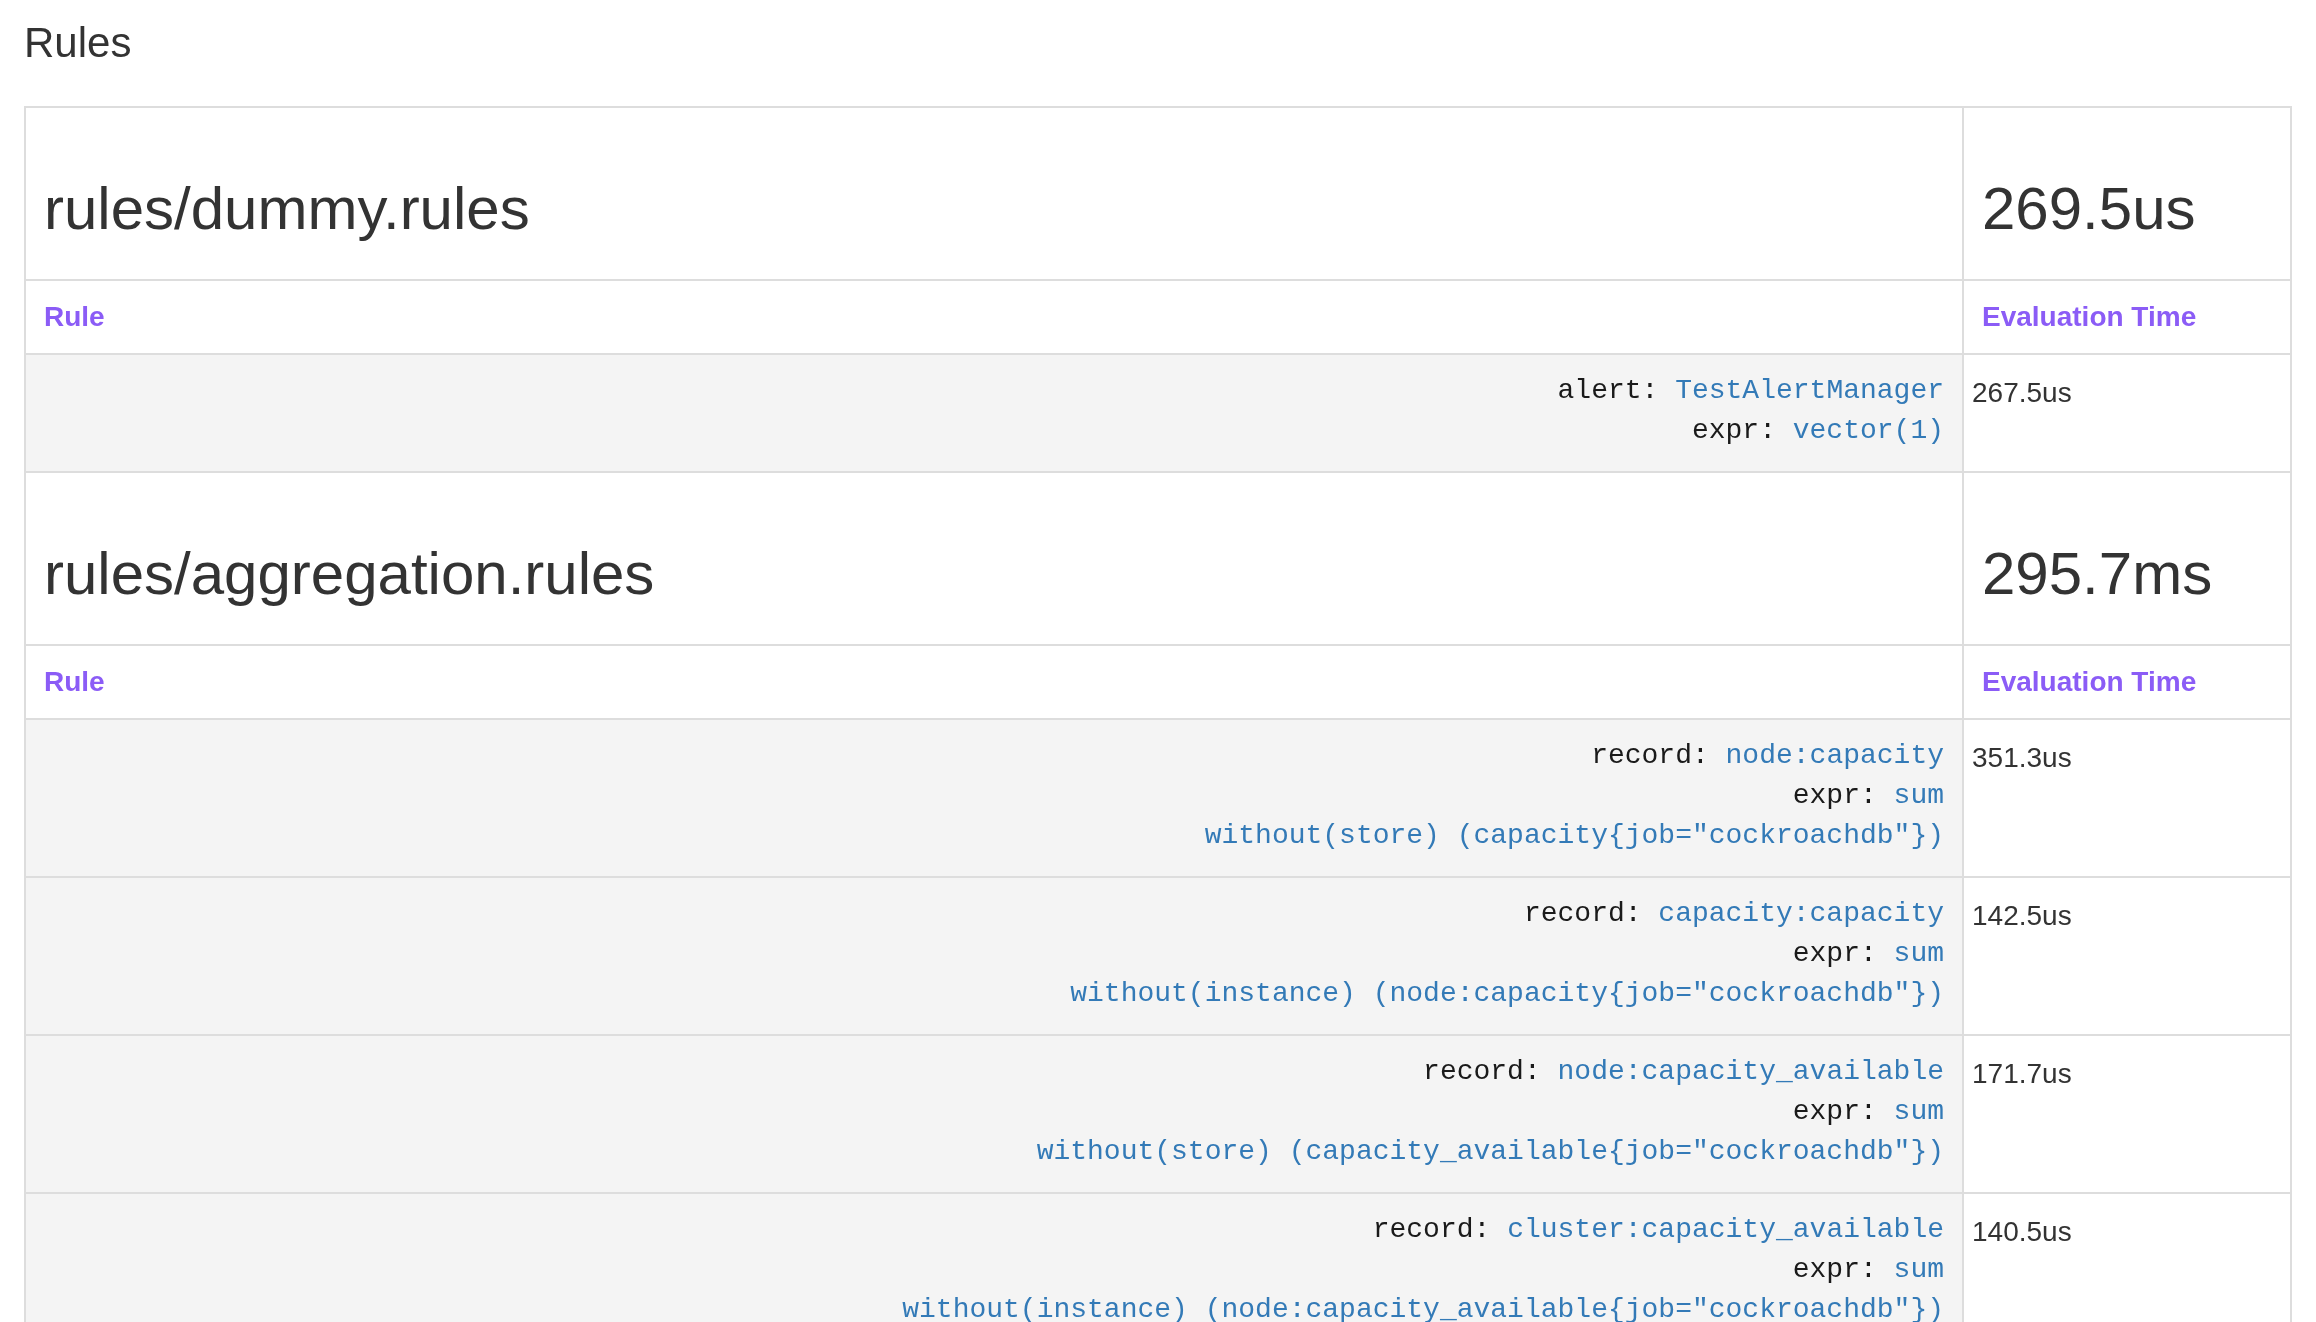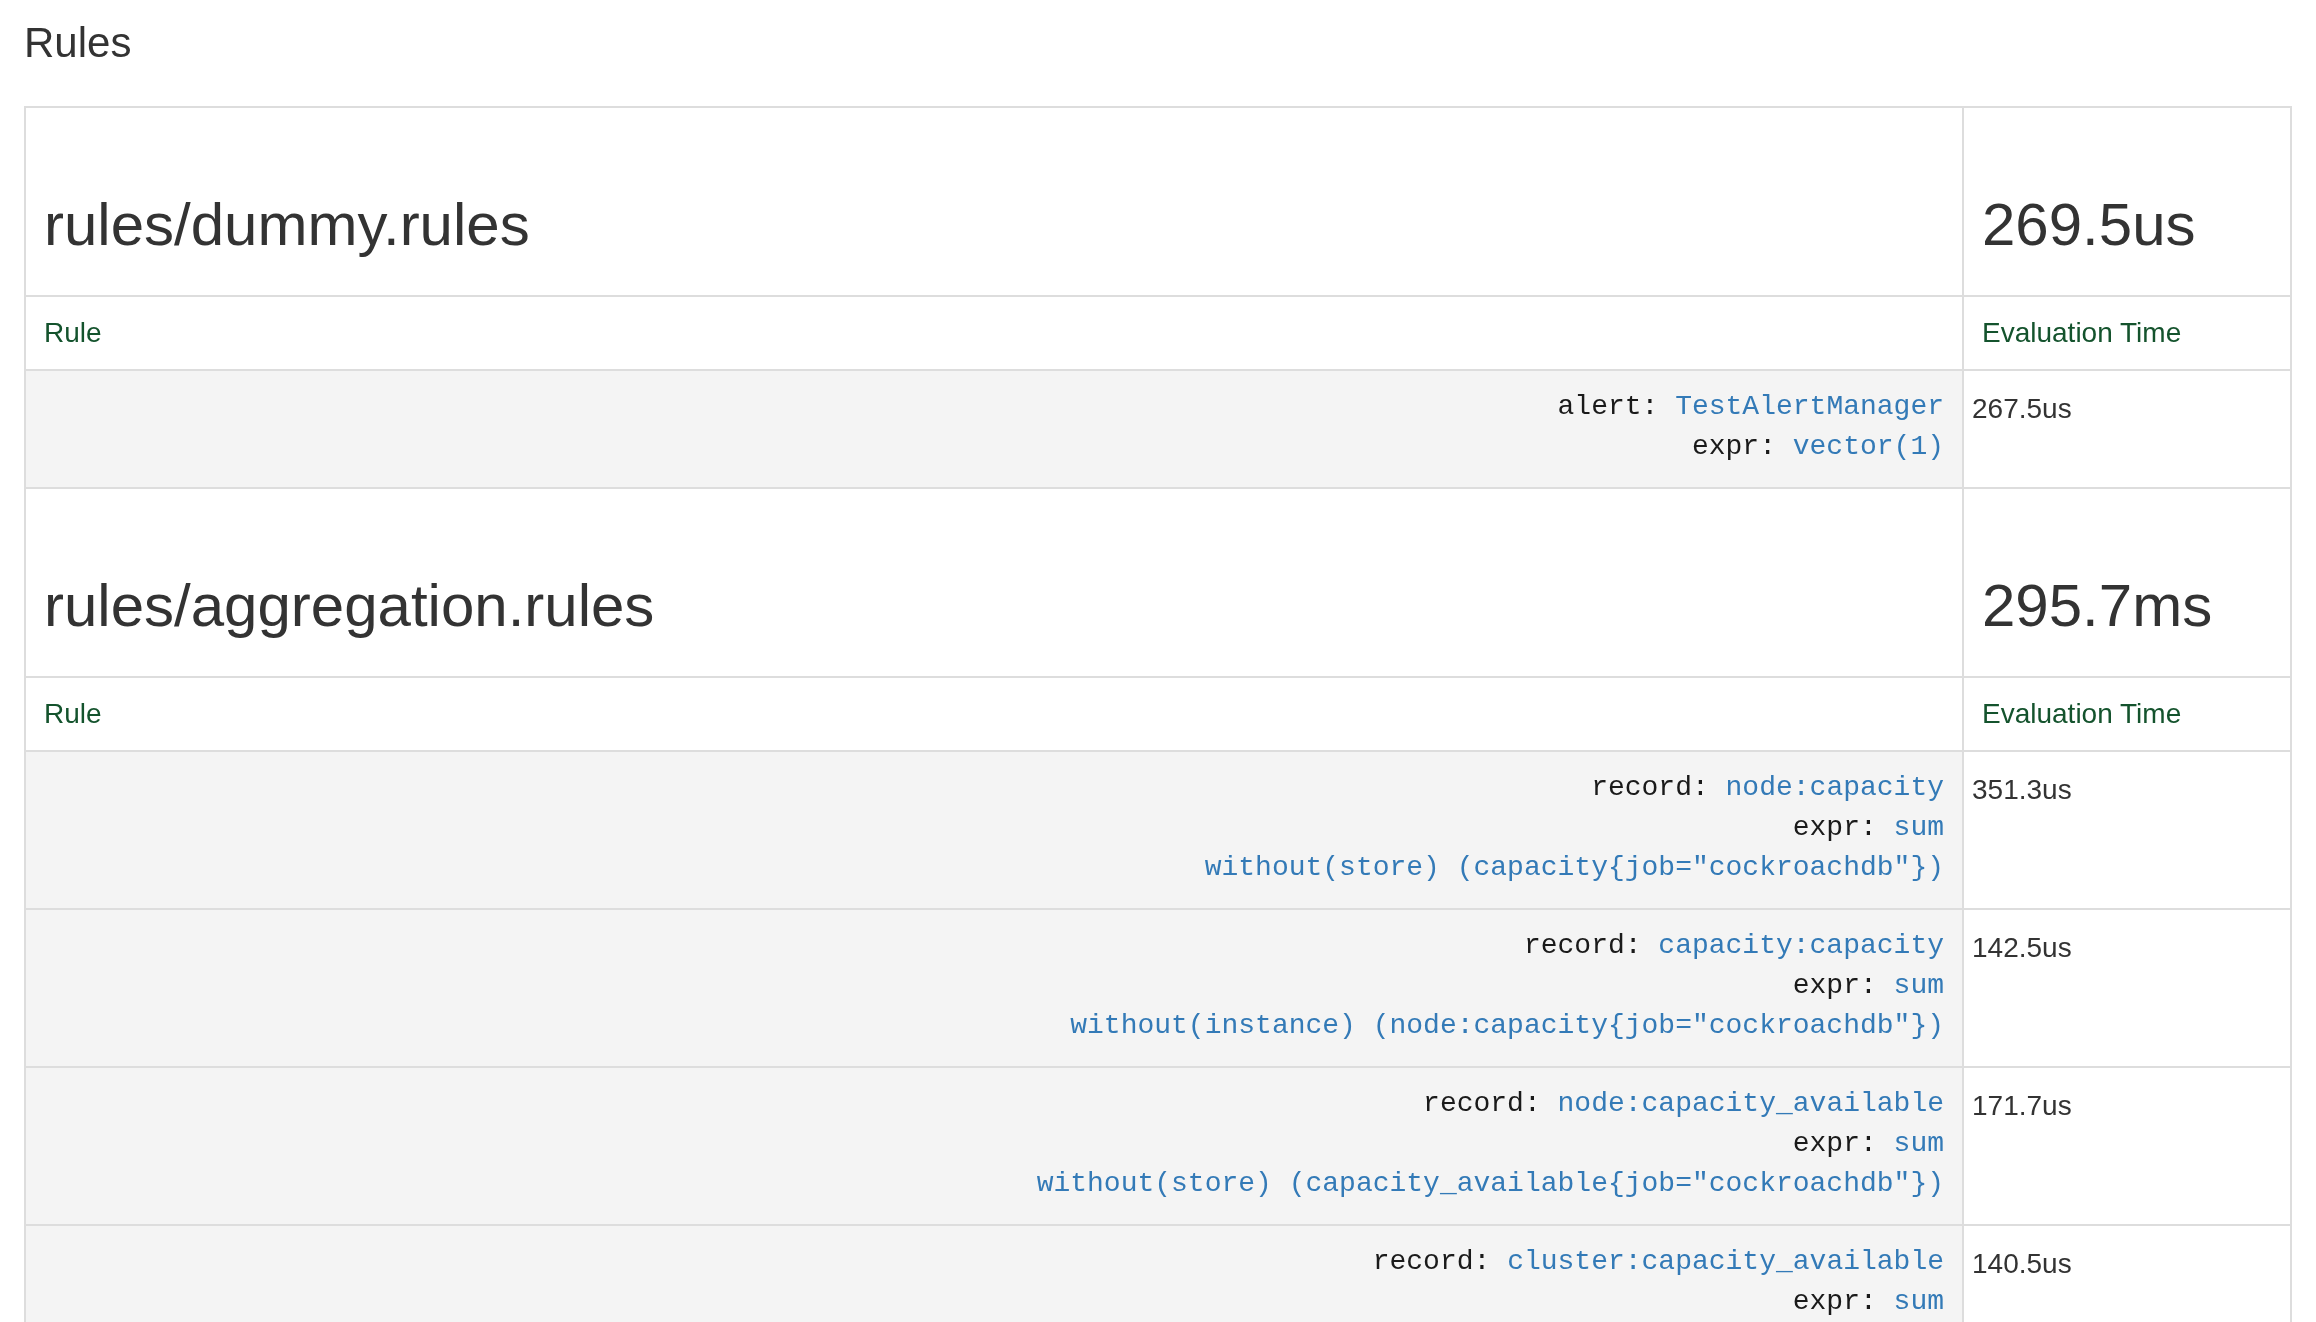--- a/index.html
+++ b/index.html
@@ -19,26 +19,26 @@
     width: 2268px;
   }
   col.col-eval { width: 328px; }
   .rules-table td {
     border: 2px solid #ddd;
     vertical-align: top;
     padding: 14px 18px;
   }
   h2.group-h {
     font-size: 60px; font-weight: 500; color: #333;
-    margin: 68px 0 22px 0; line-height: 1.15;
+    margin: 52px 0 22px 0; line-height: 1.15;
     white-space: nowrap; overflow: hidden;
   }
   td.th-cell {
-    font-weight: normal; font-size: 28px; line-height: 40px;
-    padding: 16px 18px; color: #14532d; background: #fff;
+    font-weight: bold; font-size: 28px; line-height: 40px;
+    padding: 16px 18px; color: #8b5cf6; background: #fff;
   }
   td.rule-cell { background: #f4f4f4; text-align: right; }
   td.eval-cell {
     font-size: 28px; line-height: 40px; background: #fff;
     padding: 18px 8px; color: #333;
   }
   .code {
     font-family: "Liberation Mono", "DejaVu Sans Mono", monospace;
     font-size: 28px; line-height: 40px;
     white-space: pre-wrap; color: #1a1a1a;

